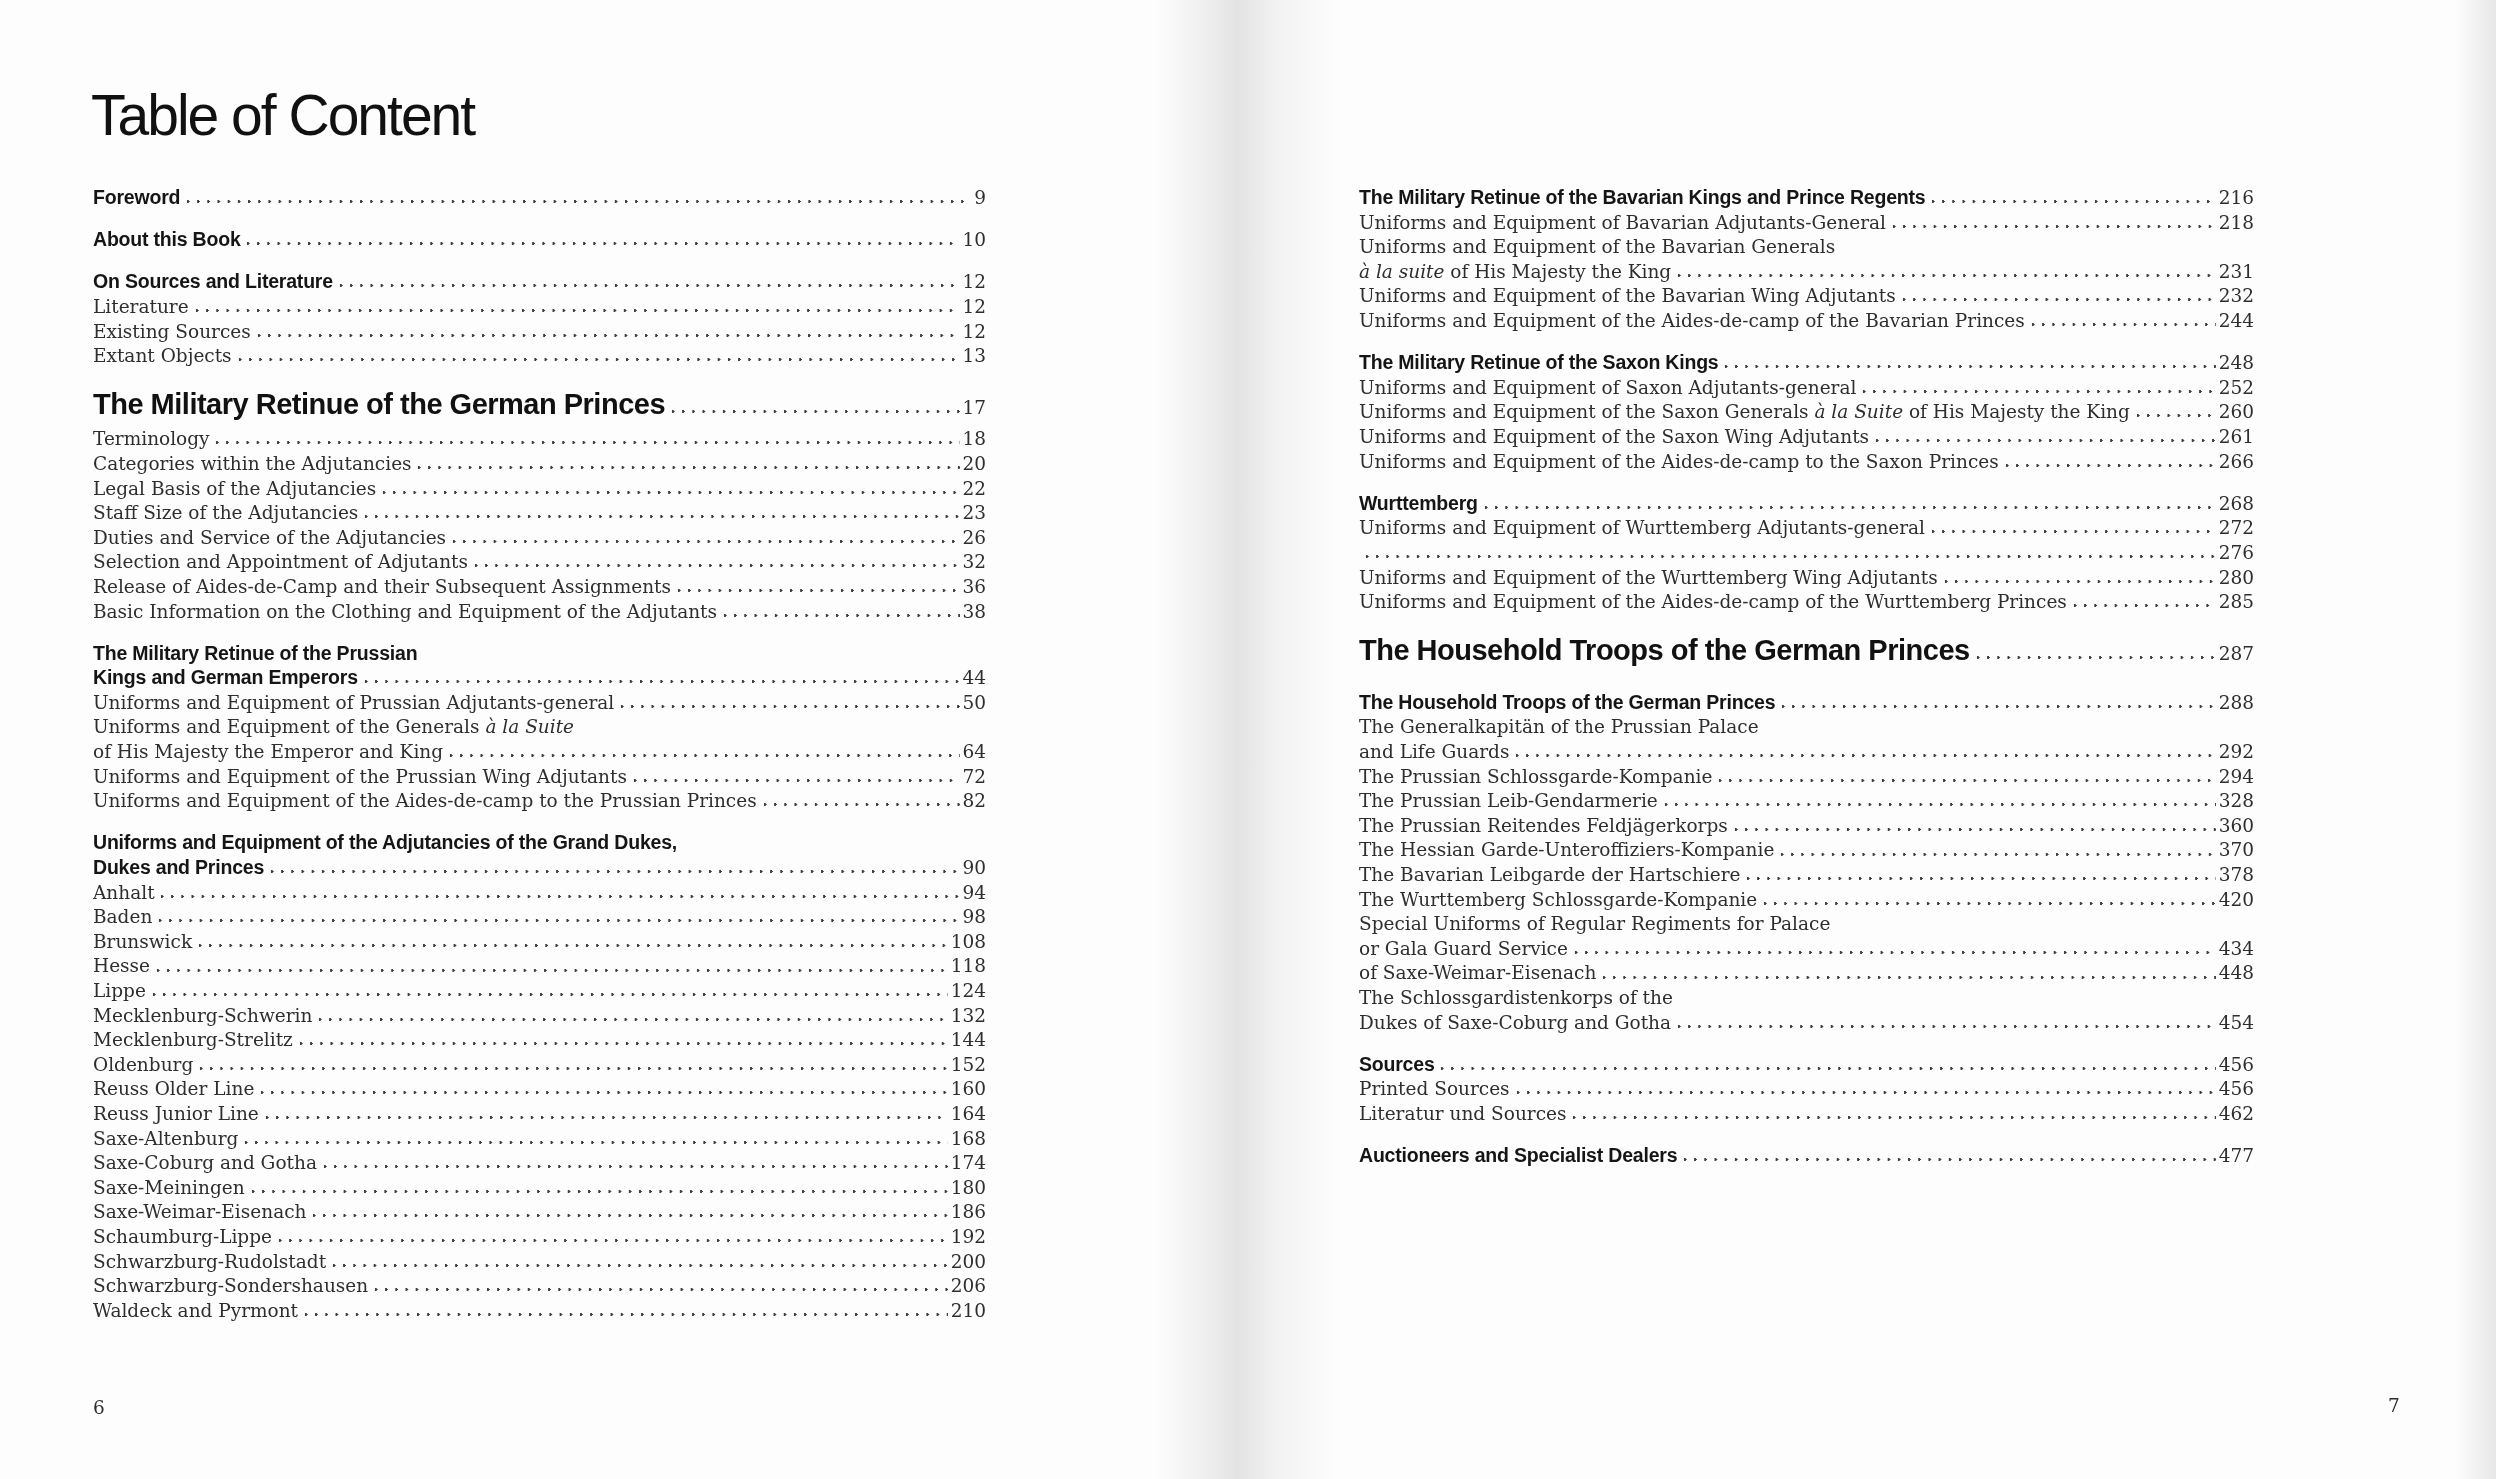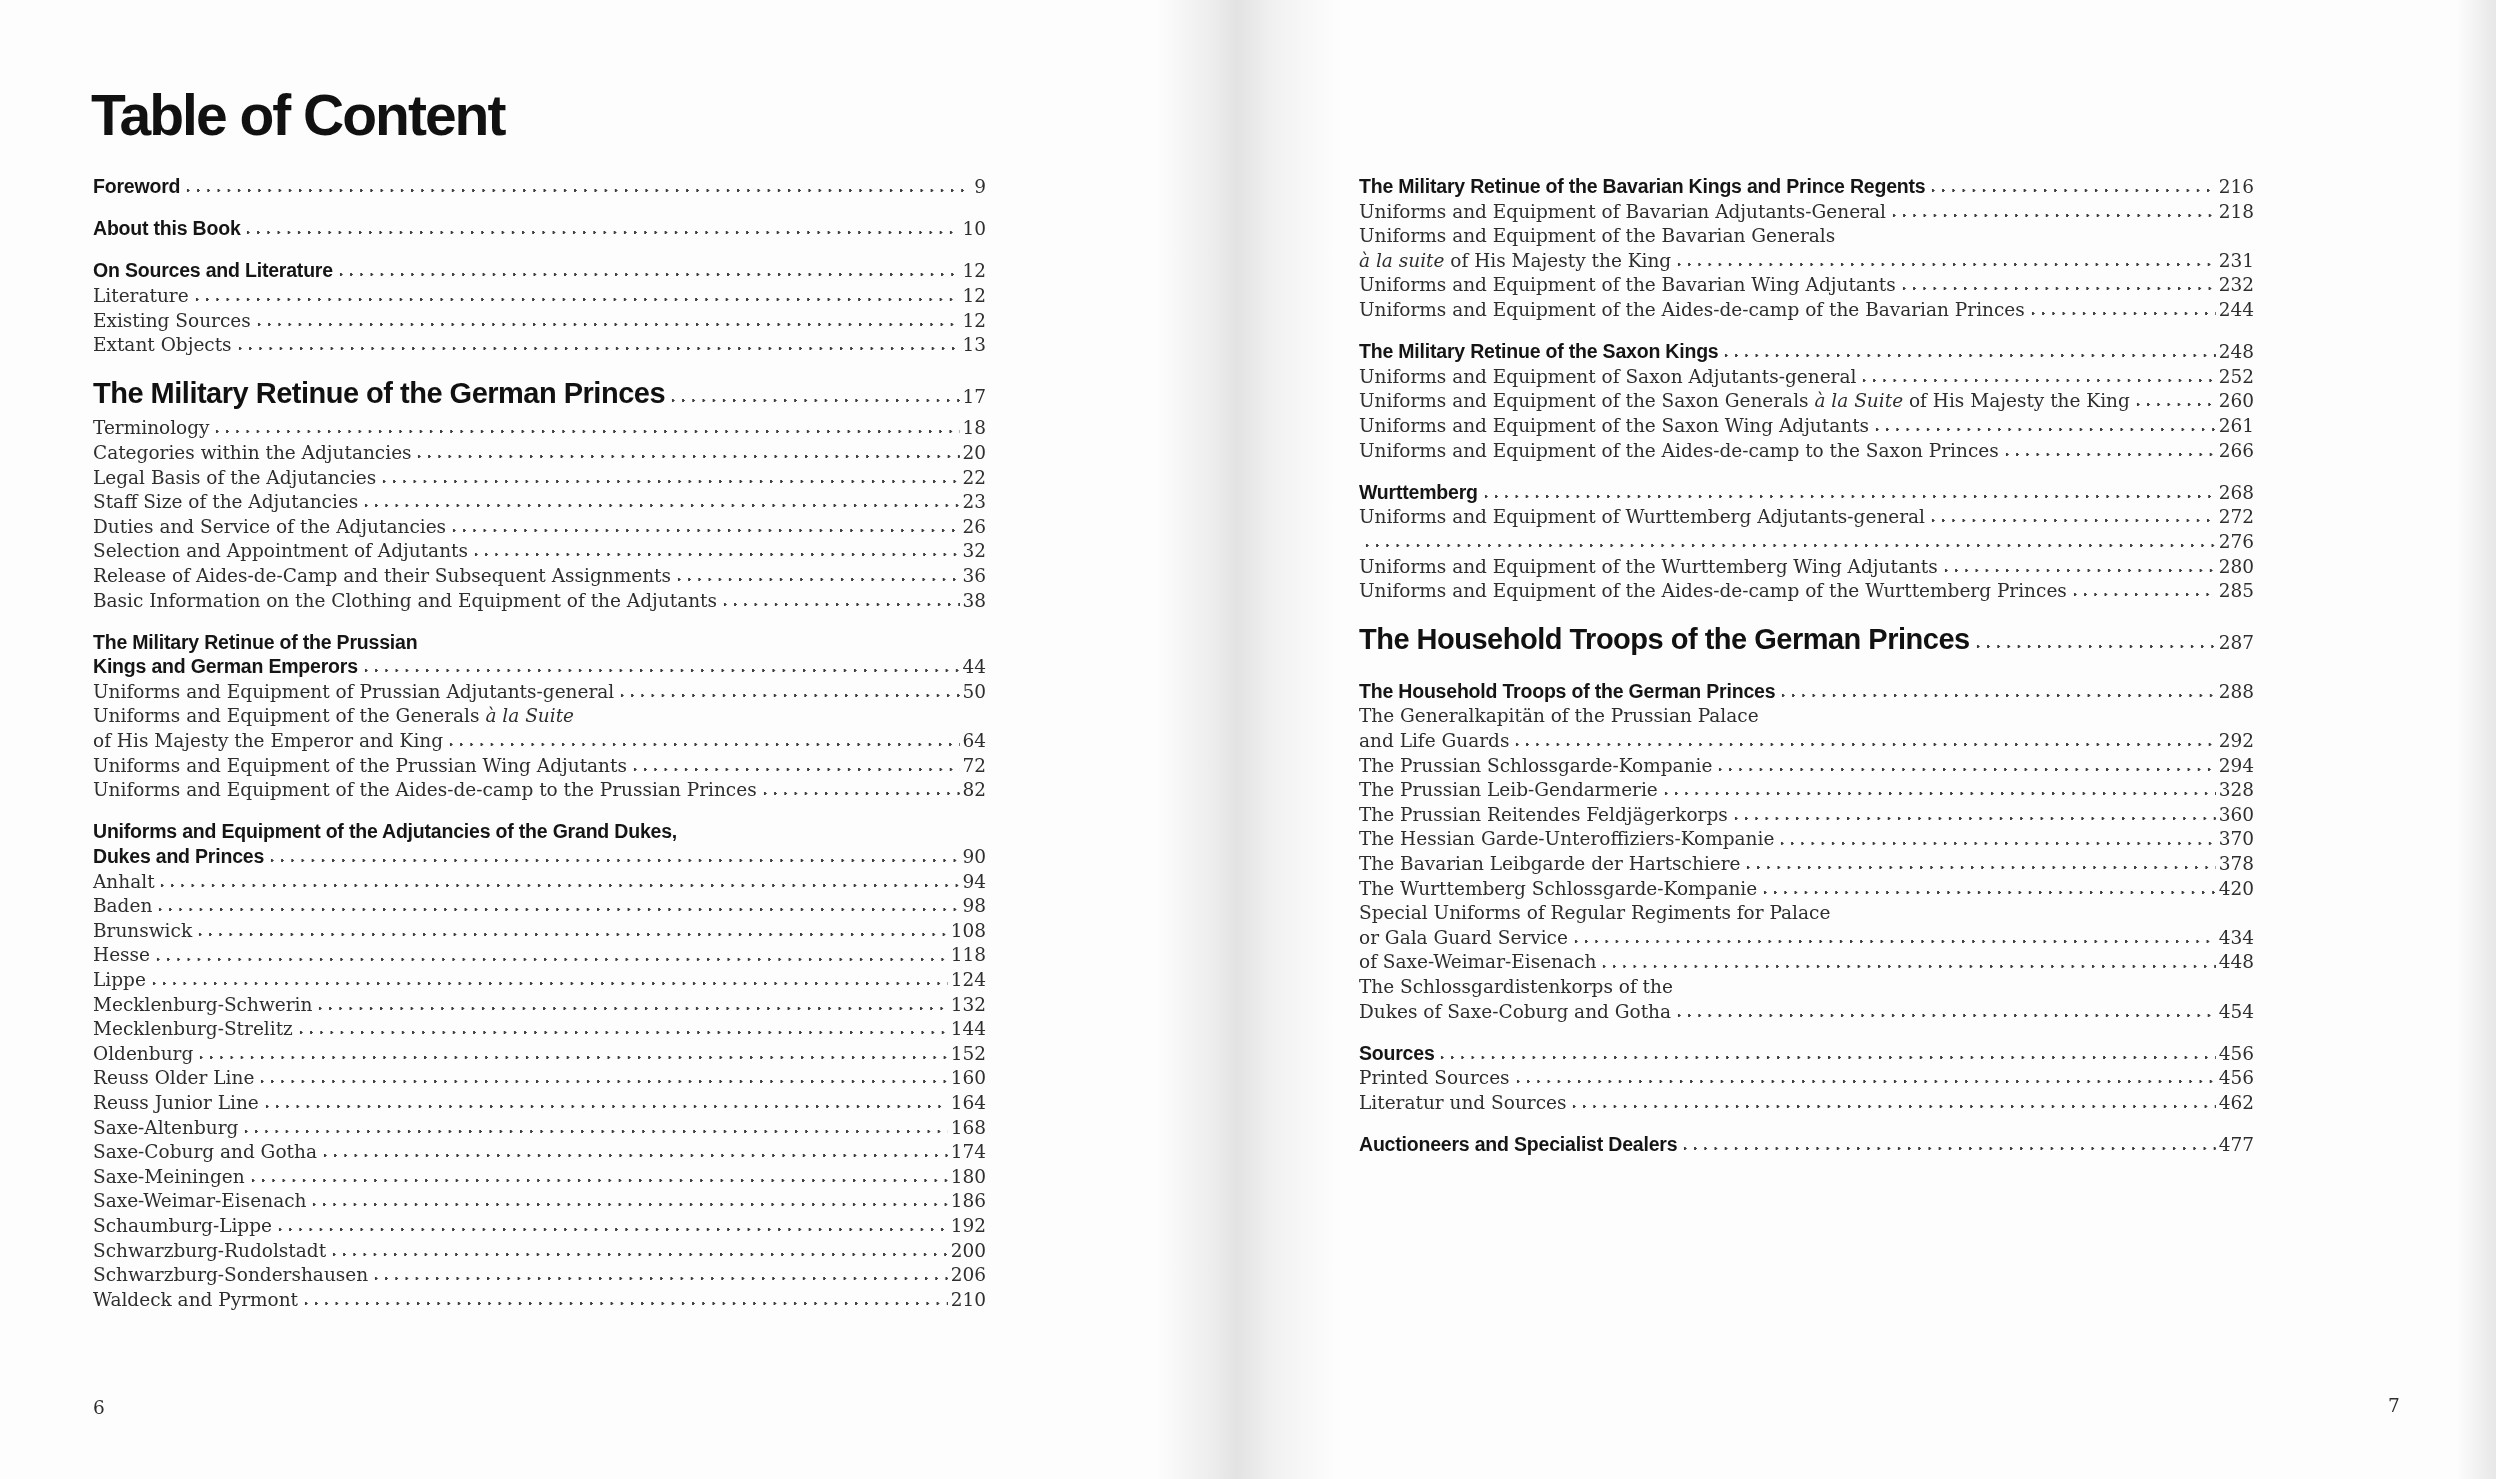--- a/index.html
+++ b/index.html
@@ -16,24 +16,24 @@
       rgba(90,90,90,0.16) 45%, rgba(90,90,90,0.07) 66%,
       rgba(90,90,90,0) 100%);
   }
   
   .edge-right {
     position:absolute; right:0; top:0; width:41px; height:100%;
     background:linear-gradient(to right, rgba(0,0,0,0) 0%, rgba(0,0,0,0.09) 100%);
   }
   .toc-title {
     position:absolute; left:91px; top:82px;
-    font-family:"Liberation Sans", sans-serif; font-weight:700;
+    font-family:"Liberation Sans", sans-serif; font-weight:400;
     font-size:57px; letter-spacing:-2px; color:#111;
   }
-  .toc-col { position:absolute; top:174px; }
+  .toc-col { position:absolute; top:185px; }
   .toc-col.left  { left:93px;  width:893px; }
   .toc-col.right { left:1359px; width:895px; }
   .block { margin:0 0 16.6px 0; }
   .block.lead-main { margin-top:7.8px; }
   .row { display:flex; align-items:baseline; line-height:24.6px; }
   .row .txt { white-space:pre-wrap; }
   .row.body { font-family:"DejaVu Serif", serif; font-size:18.5px; color:#2e2e2e; }
   .row.sub  { font-family:"Liberation Sans", sans-serif; font-weight:700;
               font-size:19.5px; letter-spacing:-0.2px; color:#151515; }
   .row.main { font-family:"Liberation Sans", sans-serif; font-weight:700;

